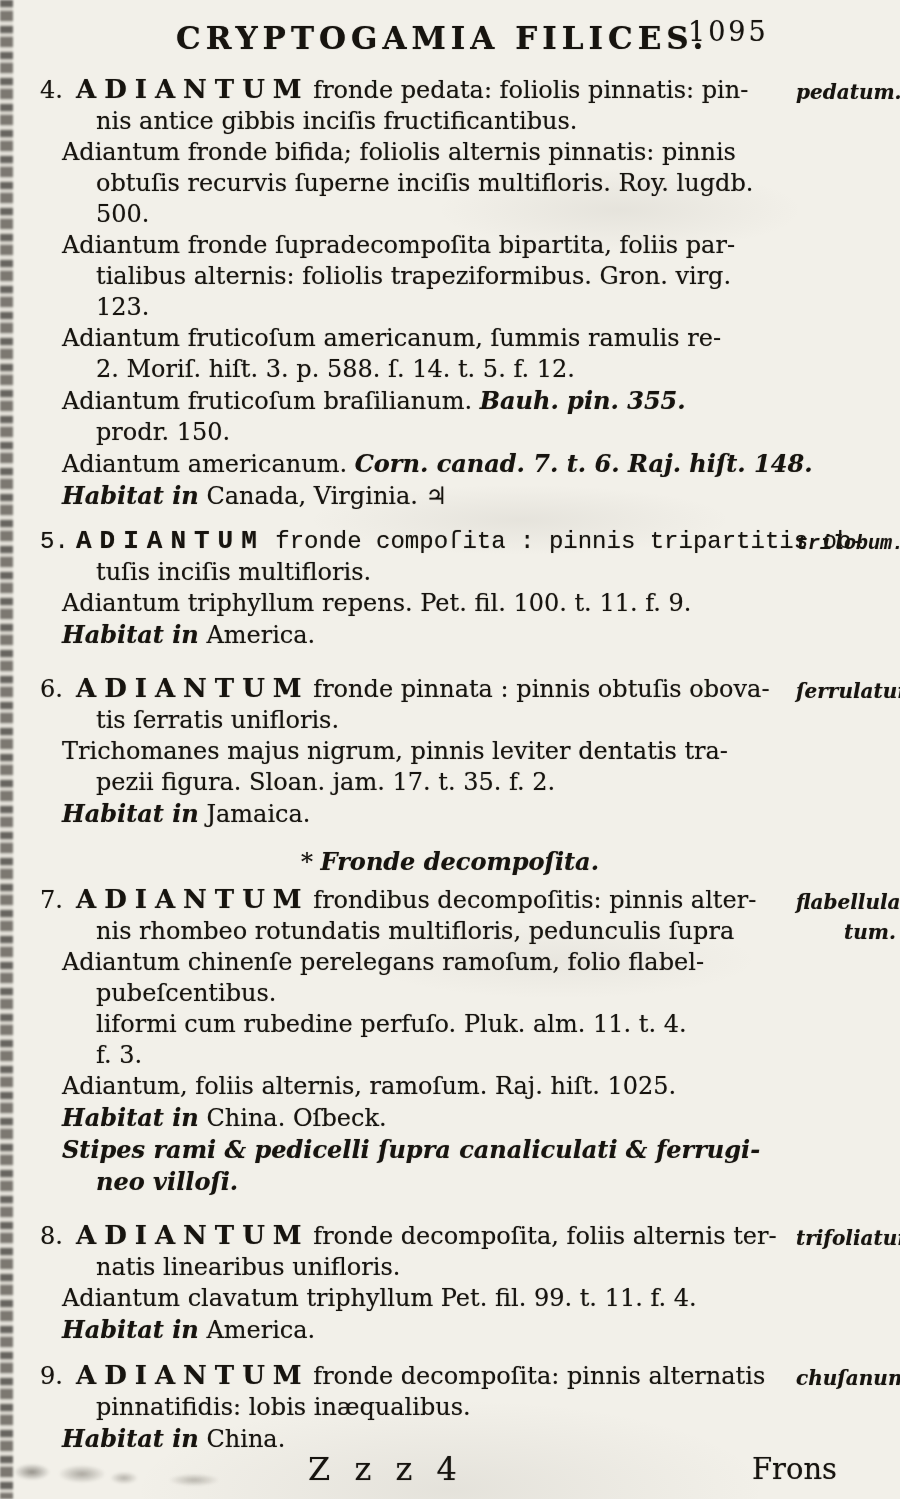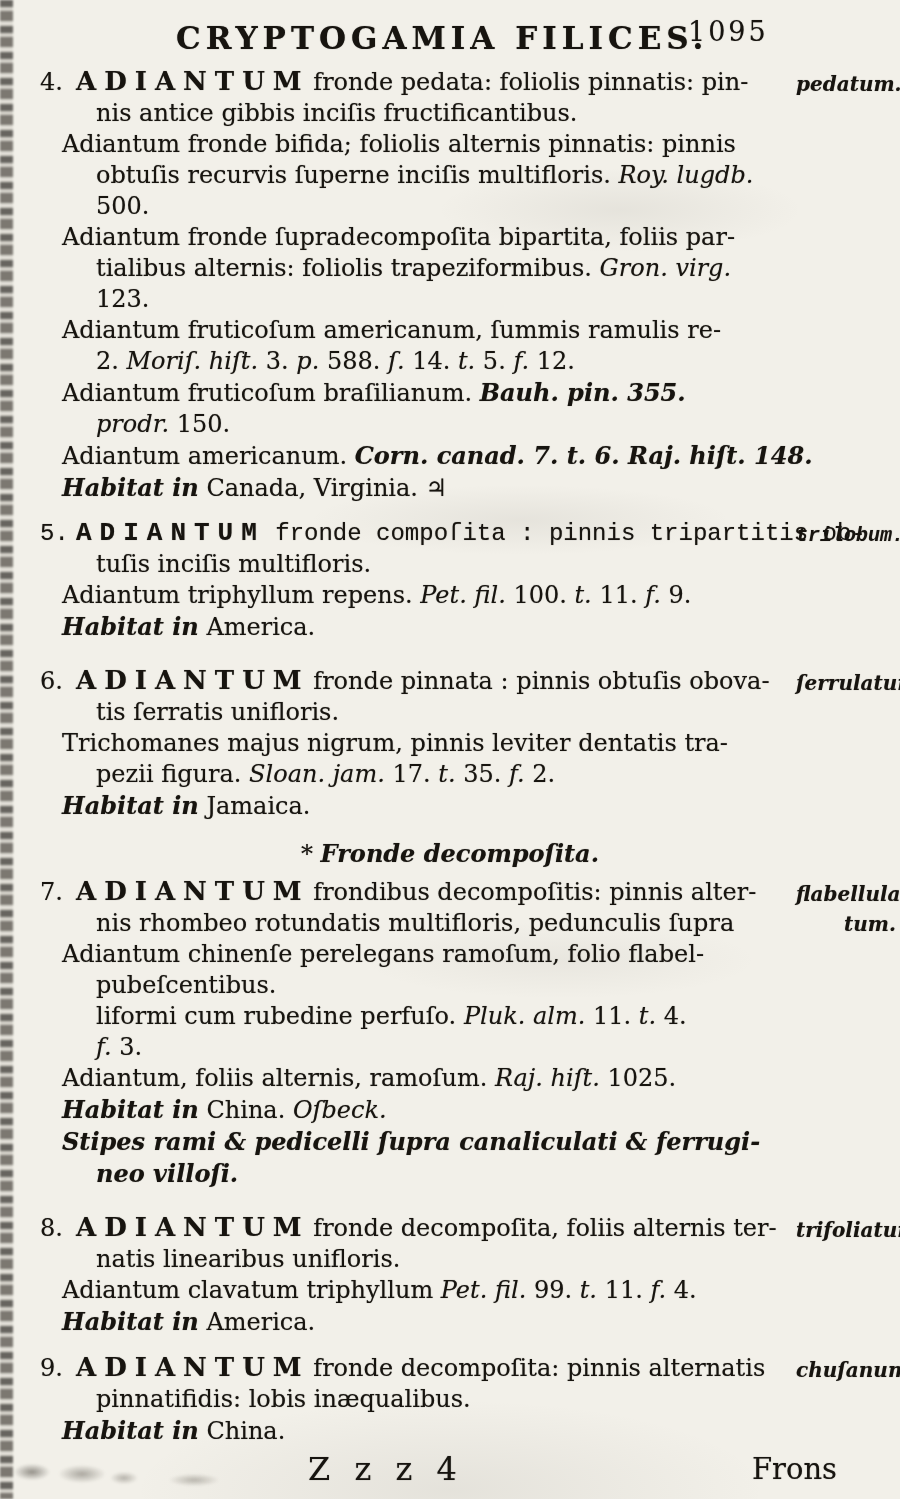--- a/index.html
+++ b/index.html
@@ -19,27 +19,27 @@
     background:repeating-linear-gradient(180deg,
       rgba(25,22,18,.85) 0 7px, rgba(130,125,115,.35) 7px 11px,
       rgba(45,40,34,.8) 11px 21px, rgba(160,155,145,.3) 21px 26px);
     filter:blur(1.2px);opacity:.75;
   }
   .hdr{position:absolute;top:12px;left:0;width:100%;height:48px;}
   .title{position:absolute;left:168px;top:8px;font-size:31px;font-weight:bold;letter-spacing:5px;text-shadow:0 0 1px rgba(10,8,5,.55);margin-left:8px;}
   .pageno{position:absolute;left:688px;top:4px;font-size:27px;letter-spacing:3px;text-shadow:0 0 1px rgba(10,8,5,.4);}
   .body{position:absolute;top:66px;left:40px;width:860px;}
   .line{position:relative;line-height:31px;font-size:24px;white-space:nowrap;text-shadow:0 0 1px rgba(10,8,5,.45);}
-  .ind0{padding-left:0;}
+  .ind0{padding-left:0;margin-top:8px;}
   .ind1{padding-left:22px;}
   .ind2{padding-left:56px;}
   .center{padding-left:60px;width:700px;text-align:center;}
   .num{display:inline-block;width:36px;}
   .s-c{font-weight:bold;font-size:26px;letter-spacing:8px;margin-right:-4px;}
-  .s-i{font-style:italic;}
+  .s-i{}
   .s-b{font-style:italic;font-weight:bold;}
   .mnote{position:absolute;left:756px;top:3px;width:144px;font-style:italic;font-weight:bold;font-size:20px;line-height:30px;white-space:normal;text-shadow:0 0 1px rgba(10,8,5,.4);}
   .mnote span{display:block;}
   .mnote .mnote2{padding-left:48px;}
   .ftr{position:absolute;top:1450px;left:0;width:100%;height:49px;}
   .sig{position:absolute;left:308px;top:0;font-size:32px;letter-spacing:7px;text-shadow:0 0 1px rgba(10,8,5,.5);}
   .catch{position:absolute;left:752px;top:2px;font-size:29px;text-shadow:0 0 1px rgba(10,8,5,.5);}
   .smudge{
     position:absolute;left:4px;top:1450px;width:240px;height:44px;
     background:

